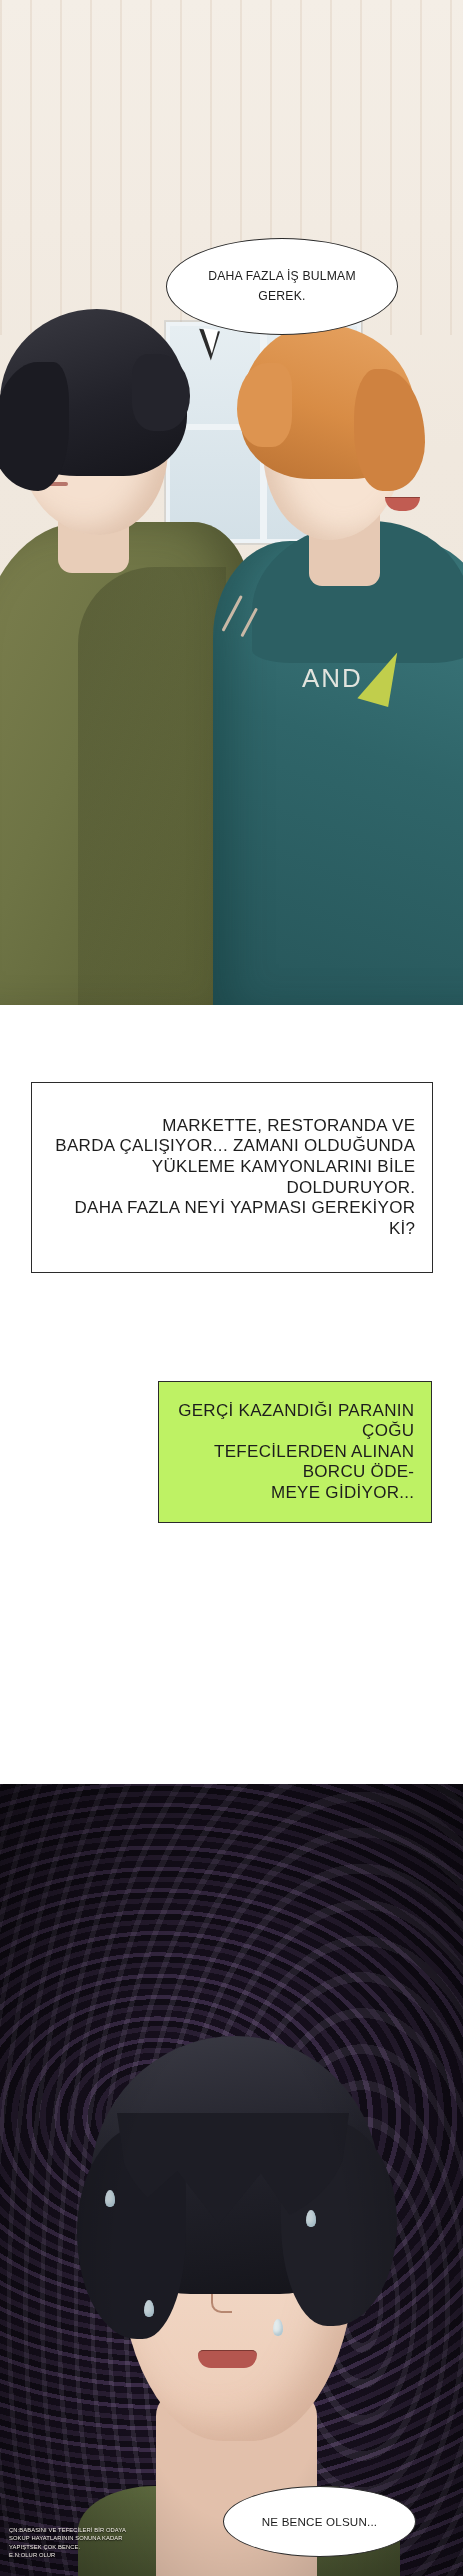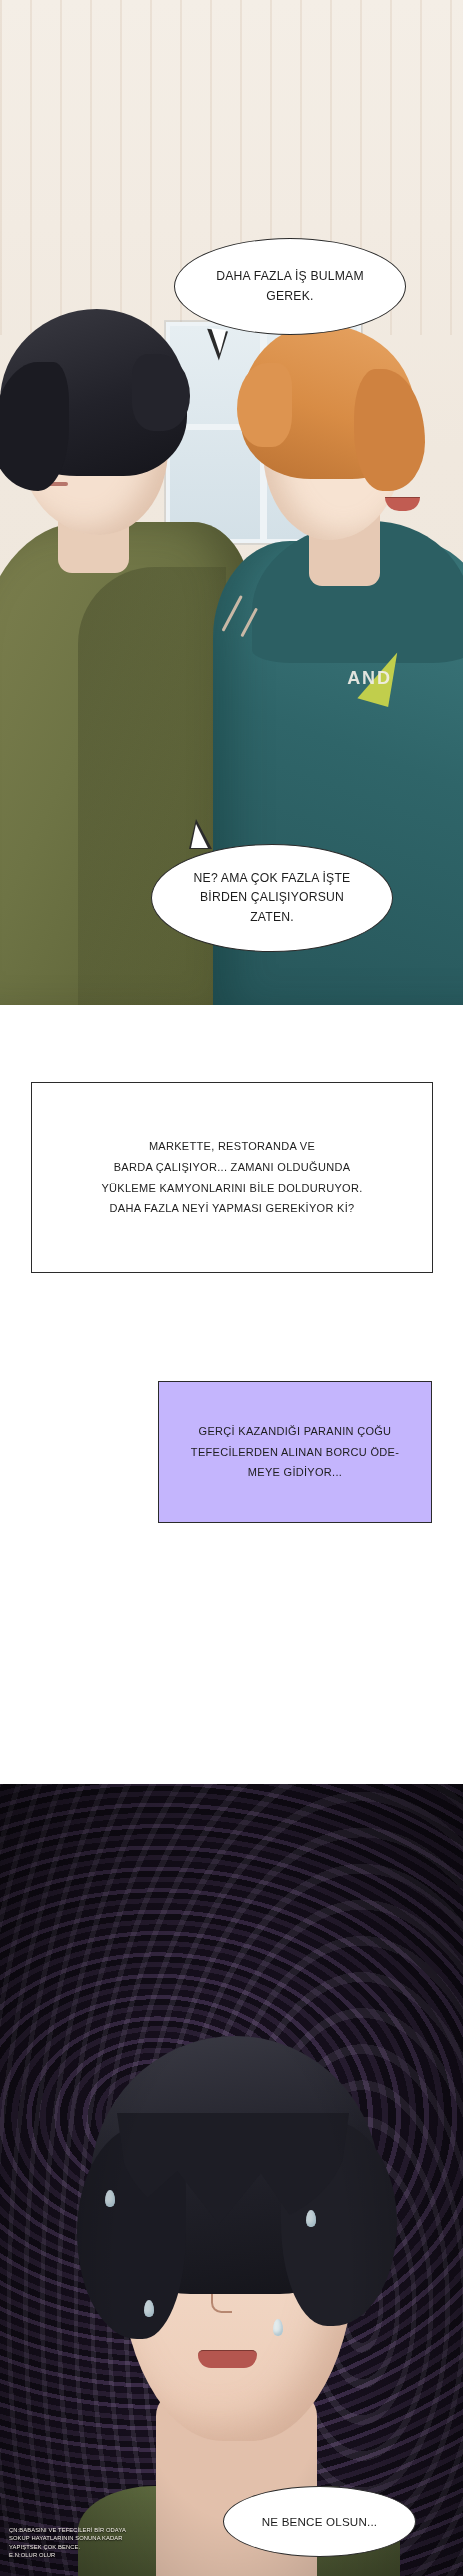--- a/index.html
+++ b/index.html
@@ -235,25 +235,25 @@
     border-radius: 60% 50% 20% 20% / 70% 70% 10% 10%;
   }
   .char-right .logo {
     position: absolute;
     right: 40px;
     top: 335px;
     width: 135px;
     height: 90px;
     color: #f1efe8;
     font-family: "Liberation Sans", sans-serif;
-    font-weight: bold;
-    font-size: 18px;
+    font-weight: normal;
+    font-size: 26px;
     letter-spacing: 1.9px;
     line-height: 30px;
-    text-align: center;
+    text-align: left;
     padding-left: 6.4px;
     opacity: .92;
   }
   .char-right .bolt {
     position: absolute;
     right: 76px;
     top: 322px;
     width: 0; height: 0;
     border-left: 16.7px solid transparent;
     border-right: 16.7px solid transparent;
@@ -377,34 +377,34 @@
     background: #ffffff;
     border: 1.9px solid #2b2b2b;
     box-sizing: border-box;
   }
   
   #panel-3 {
     left: 158px;
     top: 1381px;
     width: 274px;
     height: 142px;
-    background: #c4b5fd;
+    background: #bef264;
     border: 1.9px solid #2b2b2b;
     box-sizing: border-box;
   }
   .narration-text {
     position: absolute;
     inset: 0;
     display: flex;
     align-items: center;
     justify-content: center;
-    text-align: center;
+    text-align: right;
     padding: 0 16.7px;
     box-sizing: border-box;
-    font-size: 11px;
+    font-size: 17px;
     line-height: 20.6px;
     letter-spacing: 0.3px;
     color: #1d1d1d;
     white-space: pre-line;
     font-family: "Liberation Sans", sans-serif;
   }
 
   
   #panel-4 {
     left: 0;
@@ -595,21 +595,21 @@
     letter-spacing: 0.2px;
     white-space: pre-line;
     padding: 0 18px;
   }
   .bubble .tail {
     position: absolute;
     width: 0; height: 0;
   }
 
   #bubble-1 {
-    left: 174px;
+    left: 166px;
     top: 238px;
     width: 232px;
     height: 97px;
   }
   #bubble-1 .tail {
     left: 30px;
     bottom: -26px;
     border-left: 16.7px solid transparent;
     border-right: 5.2px solid transparent;
     border-top: 30px solid #2b2b2b;
@@ -738,23 +738,20 @@
     </div>
 
     <div class="motion-lines">
       <i></i>
         <i></i>
     </div>
 
     <div class="bubble" id="bubble-1">DAHA FAZLA İŞ BULMAM
 GEREK.<span class="tail"></span></div>
 
-    <div class="bubble" id="bubble-2">NE? AMA ÇOK FAZLA İŞTE
-BİRDEN ÇALIŞIYORSUN
-ZATEN.<span class="tail"></span></div>
   </div>
 
   <div class="panel" id="panel-2">
     <div class="narration-text">MARKETTE, RESTORANDA VE
 BARDA ÇALIŞIYOR... ZAMANI OLDUĞUNDA
 YÜKLEME KAMYONLARINI BİLE DOLDURUYOR.
 DAHA FAZLA NEYİ YAPMASI GEREKİYOR Kİ?</div>
   </div>
 
   <div class="panel" id="panel-3">

